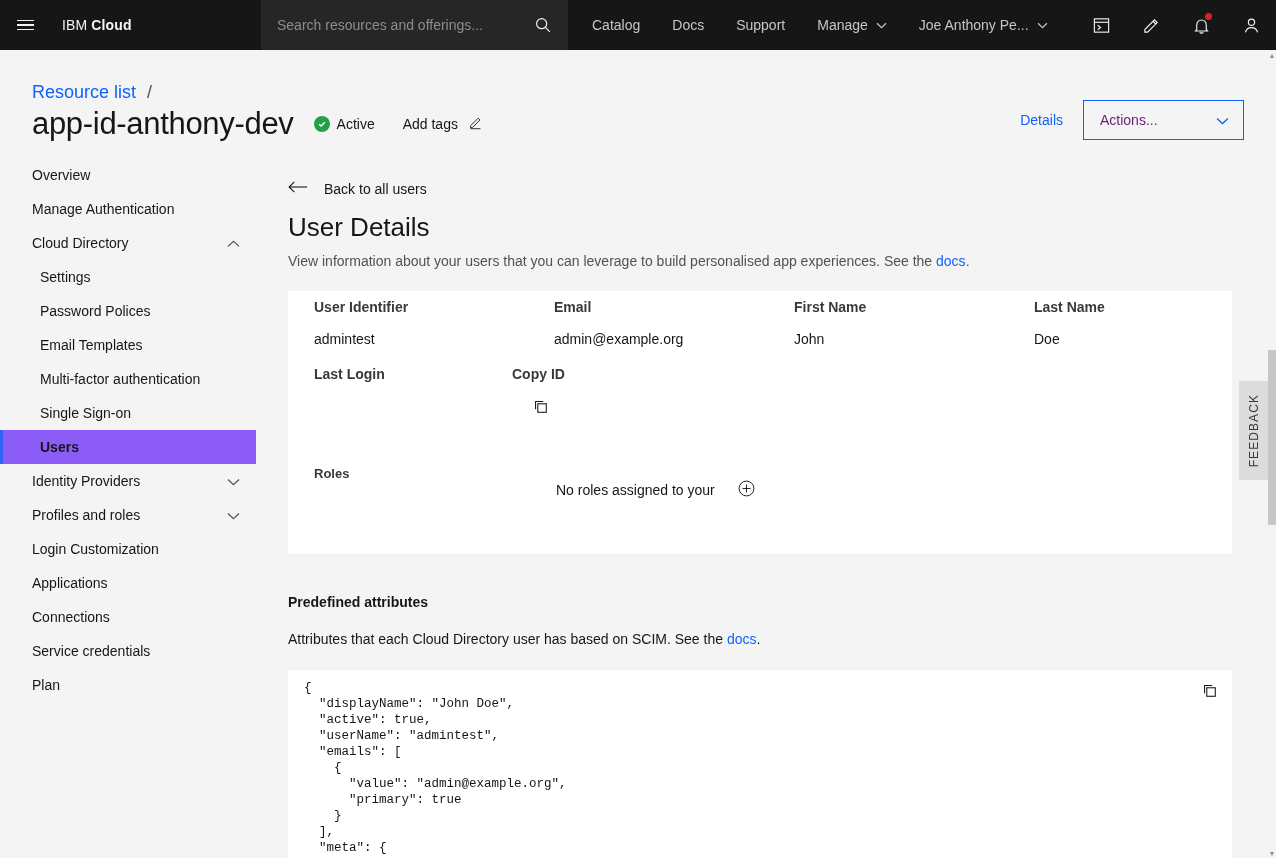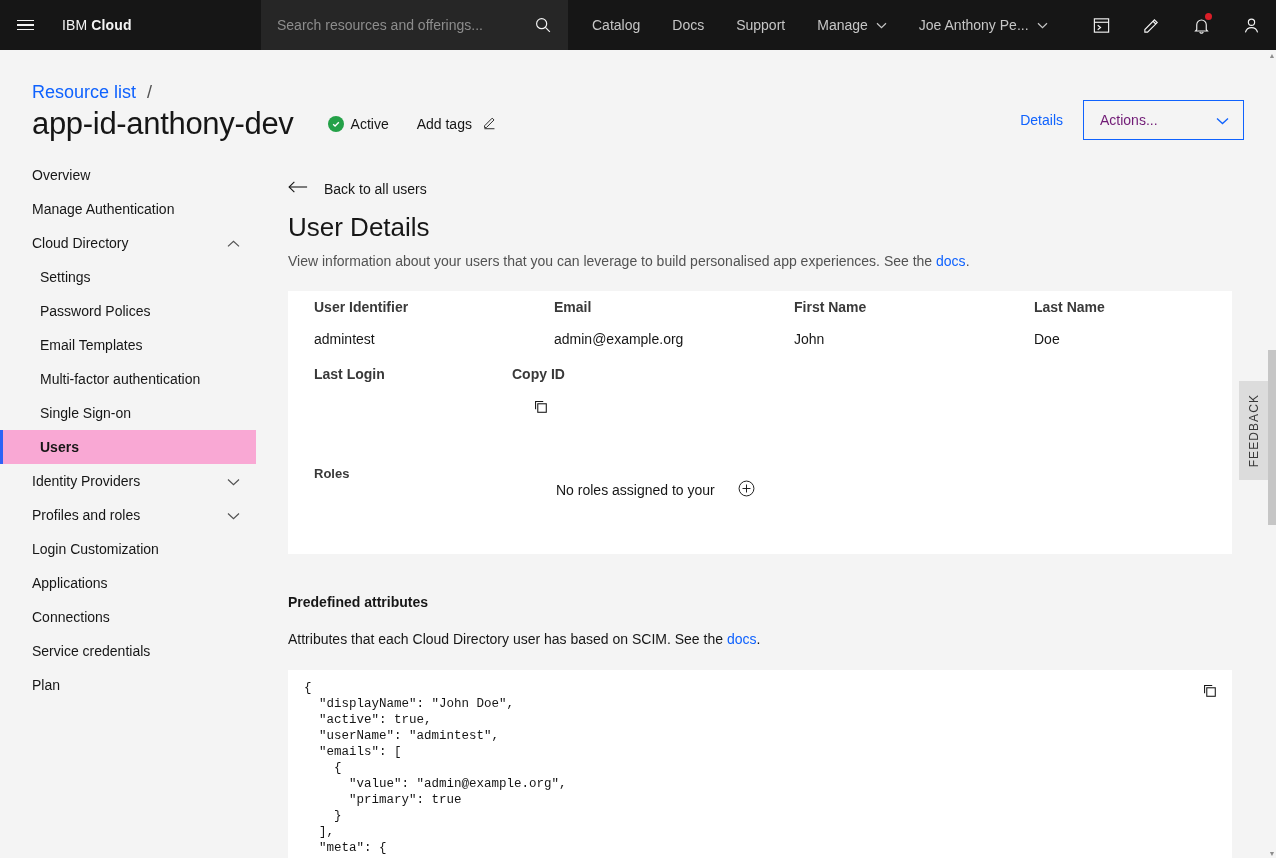--- a/index.html
+++ b/index.html
@@ -76,21 +76,21 @@
   }
   .breadcrumb a { color: #0f62fe; text-decoration: none; cursor: pointer; }
   .breadcrumb .sep { color: #525252; margin: 0 6px; }
   .title-row {
     position: absolute; left: 32px; top: 56px;
     display: flex; align-items: center;
   }
   .page-title { font-size: 31px; font-weight: 400; color: #161616; letter-spacing: -.01em; }
   .status-badge {
     display: flex; align-items: center; gap: 7px;
-    margin-left: 34px; font-size: 14px; color: #161616;
+    margin-left: 20px; font-size: 14px; color: #161616;
   }
   .status-dot {
     width: 16px; height: 16px; border-radius: 50%; background: #24a148;
     display: flex; align-items: center; justify-content: center;
   }
   .add-tags {
     display: flex; align-items: center; gap: 10px;
     margin-left: 28px; font-size: 14px; color: #161616; cursor: pointer;
   }
   .title-actions {
@@ -110,21 +110,21 @@
     position: absolute; top: 158px; left: 0; width: 256px; height: 700px;
     background: #f4f4f4;
   }
   .snav-item {
     height: 34px; display: flex; align-items: center; justify-content: space-between;
     padding: 0 16px 0 32px; font-size: 14px; color: #161616; cursor: pointer;
     position: relative;
   }
   .snav-item.sub { padding-left: 40px; }
   .snav-item.active {
-    background: #f9a8d4; font-weight: 600;
+    background: #8b5cf6; font-weight: 600;
   }
   .snav-item.active::before {
     content: ""; position: absolute; left: 0; top: 0; bottom: 0;
     width: 3px; background: #2f62f5;
   }
 
   
   .main {
     position: absolute; top: 158px; left: 256px;
     width: 1012px; height: 700px; overflow: hidden;

